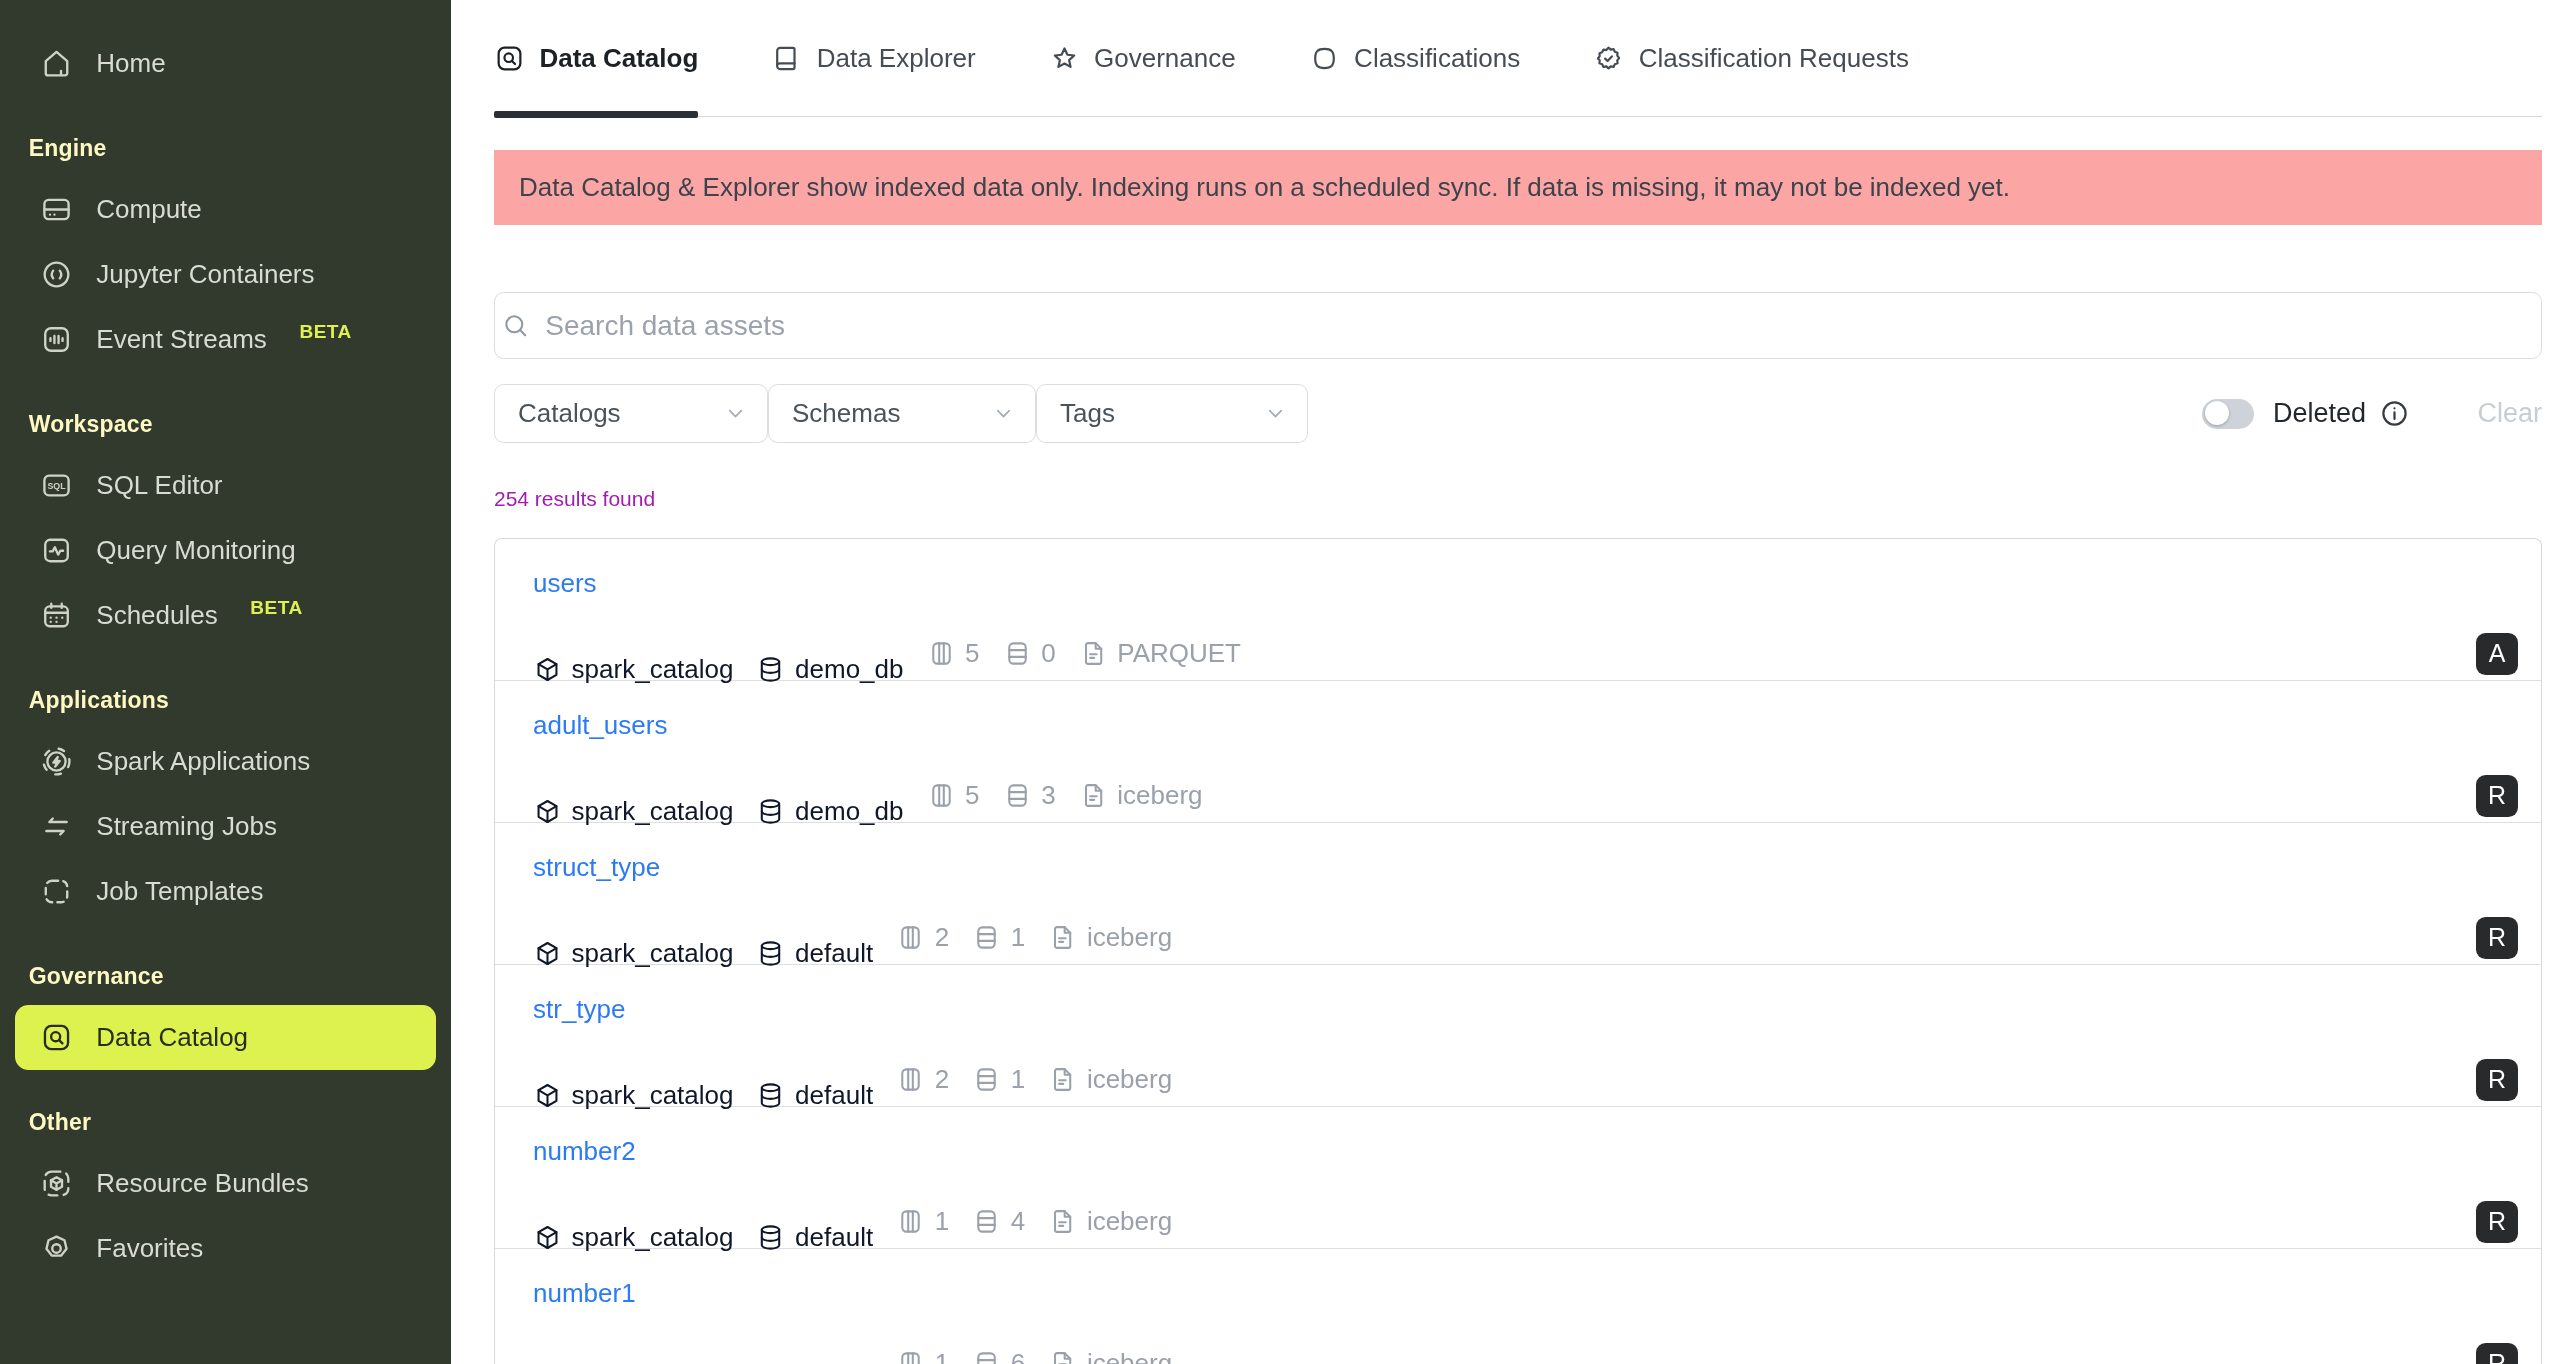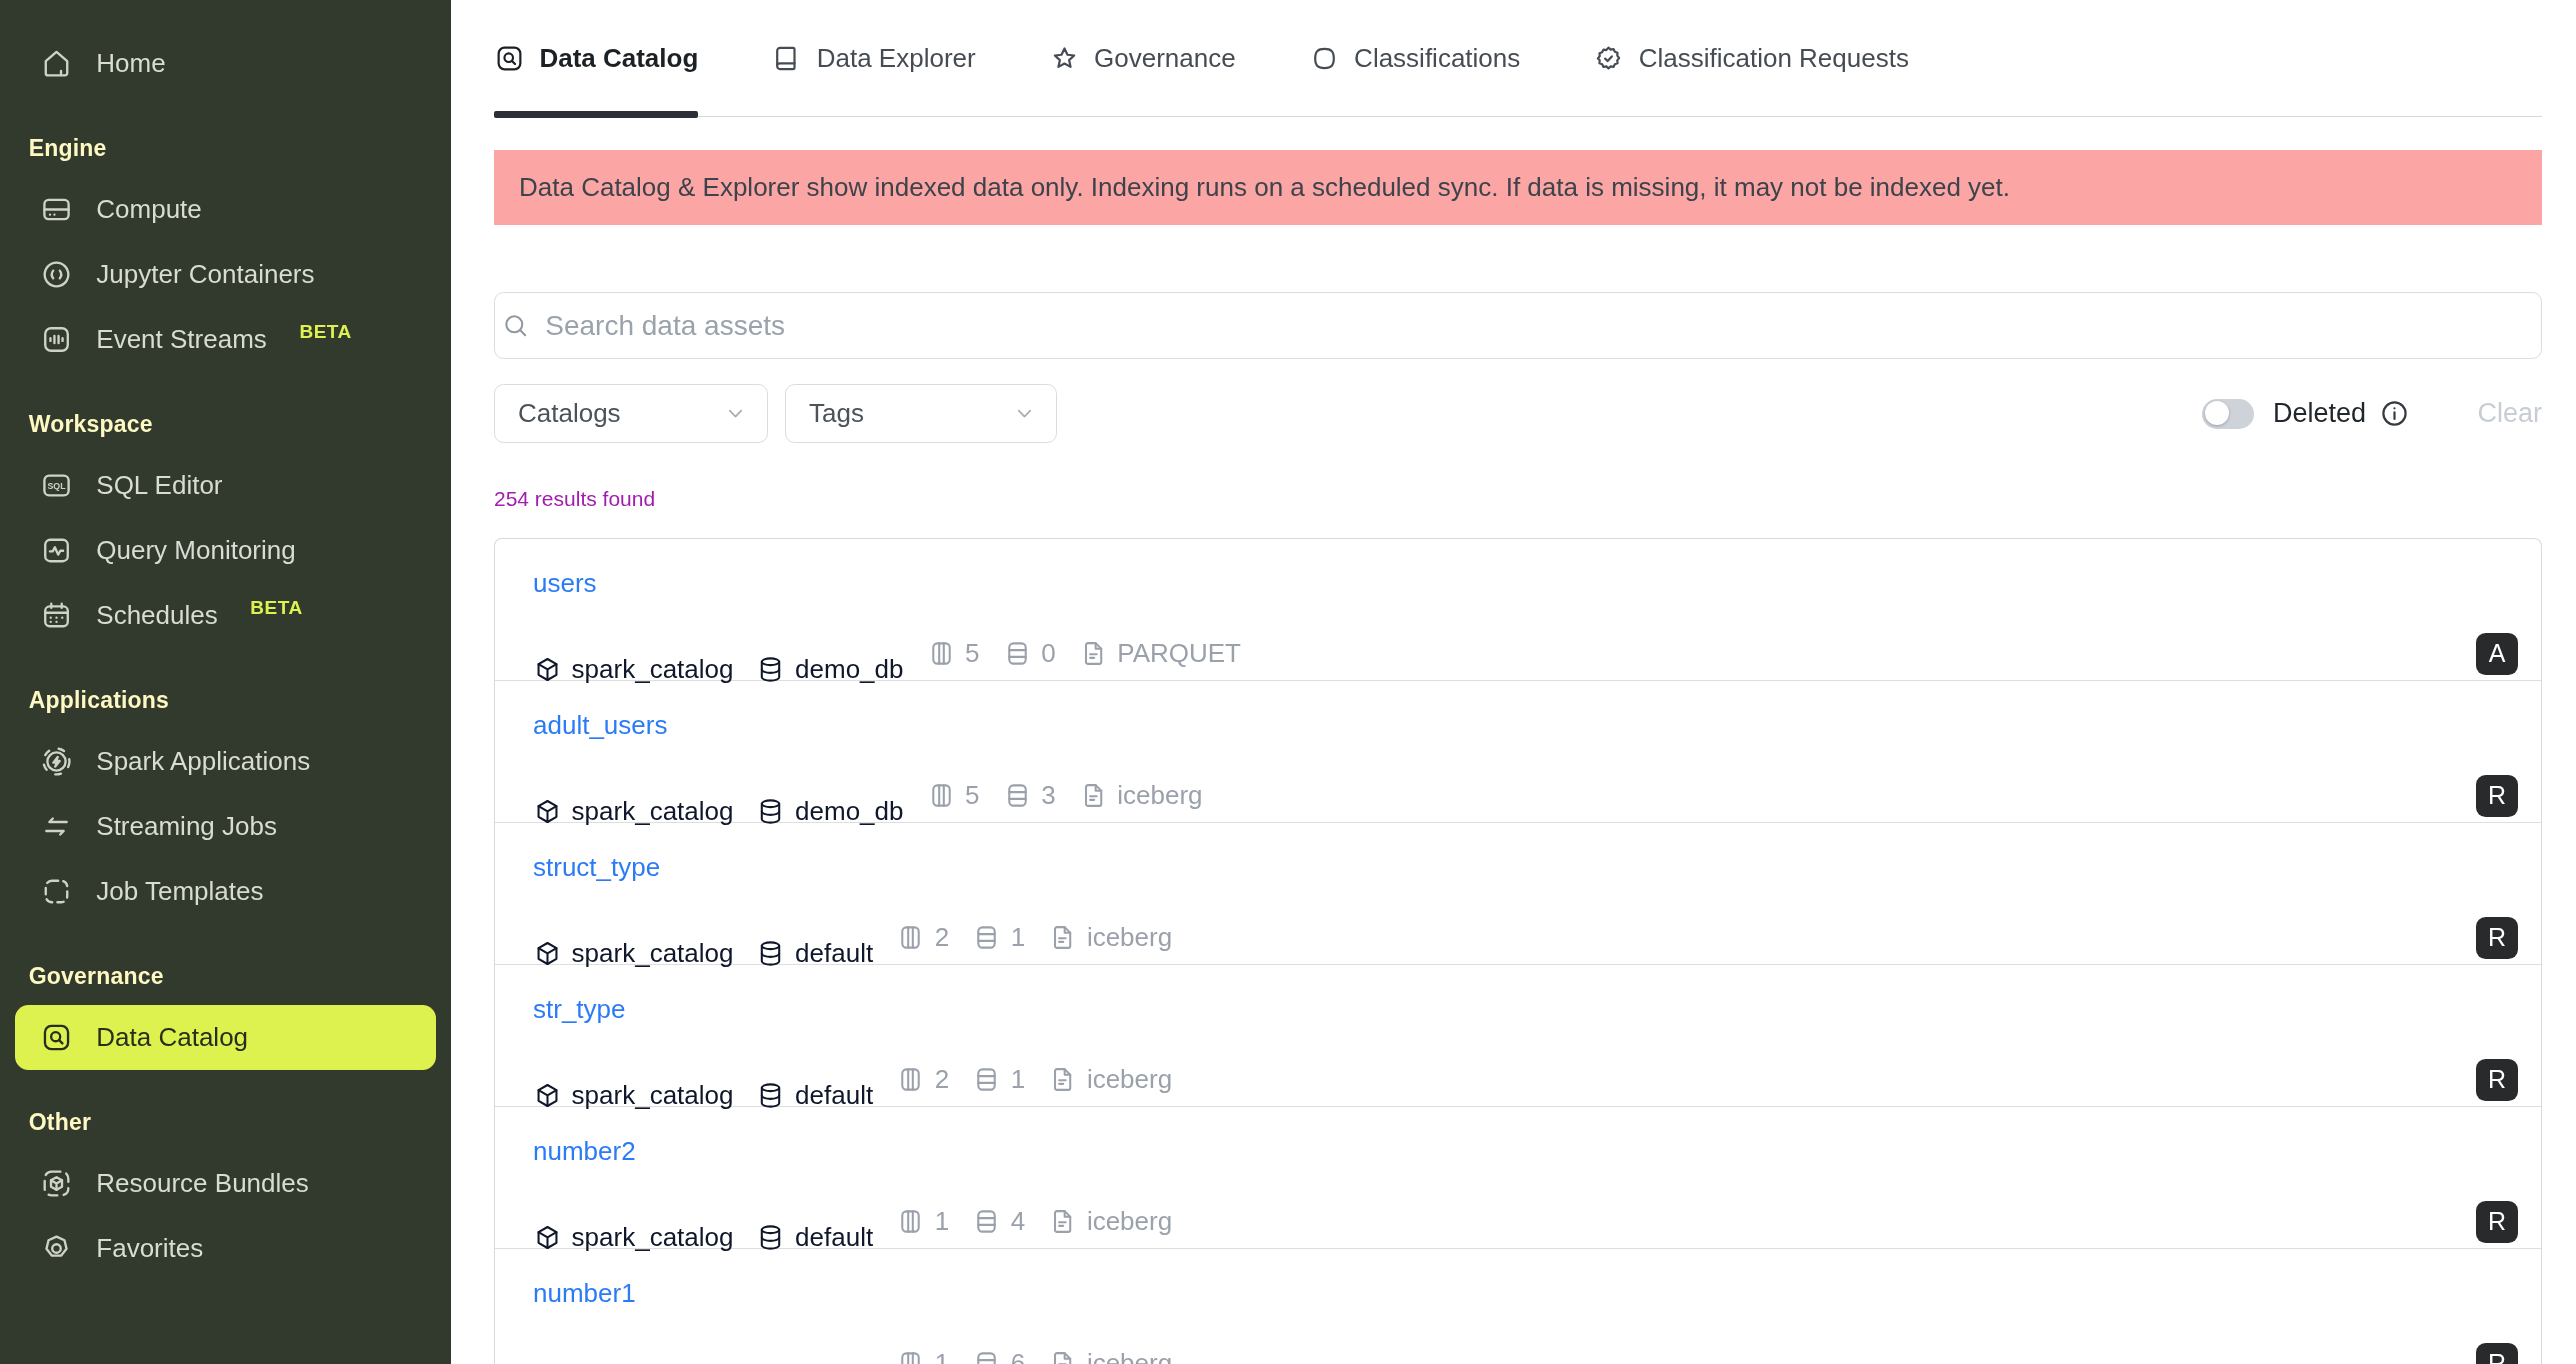--- a/index.html
+++ b/index.html
@@ -66,21 +66,21 @@
     border:1.9px solid #d9dde2; border-radius:9.6px;
     display:flex; align-items:center; gap:15.3px; padding:0 6px;
   }
   .searchbox .ic { width:29px; height:29px; color:#8f97a1; flex-shrink:0; }
   .searchbox input {
     border:none; outline:none; flex:1; font-size:28px;
     font-family:"Liberation Sans", sans-serif; color:#22272c; background:transparent;
   }
   .searchbox input::placeholder { color:#9aa2ac; }
 
-  .filters { margin-top:25px; display:flex; align-items:center; gap:17px; }
+  .filters { margin-top:25px; display:flex; align-items:center; }
   .dropdown {
     height:59px; border:1.9px solid #d9dde2; border-radius:9.6px;
     display:flex; align-items:center; justify-content:space-between;
     padding:0 19px 0 23px; font-size:26px; color:#4a525a; cursor:pointer;
     background:#fff;
   }
   .dropdown .ic { width:25px; height:25px; color:#a7afb9; }
   .dd-catalogs { width:274px; } .dd-schemas { width:268px; } .dd-tags { width:272px; }
 
   .filters-right { margin-left:auto; display:flex; align-items:center; }
@@ -422,20 +422,28 @@
 
   <div class="filters">
     <div class="dropdown dd-catalogs">
       <span>Catalogs</span>
       <span>
           <svg class="ic" width="25" height="25" viewBox="0 0 26 26">
             <use href="#i-chevron"></use>
           </svg>
         </span>
     </div>
+    <div class="dropdown dd-schemas">
+      <span>Schemas</span>
+      <span>
+          <svg class="ic" width="25" height="25" viewBox="0 0 26 26">
+            <use href="#i-chevron"></use>
+          </svg>
+        </span>
+    </div>
     <div class="dropdown dd-tags">
       <span>Tags</span>
       <span>
           <svg class="ic" width="25" height="25" viewBox="0 0 26 26">
             <use href="#i-chevron"></use>
           </svg>
         </span>
     </div>
     <div class="filters-right">
       <div class="toggle">

